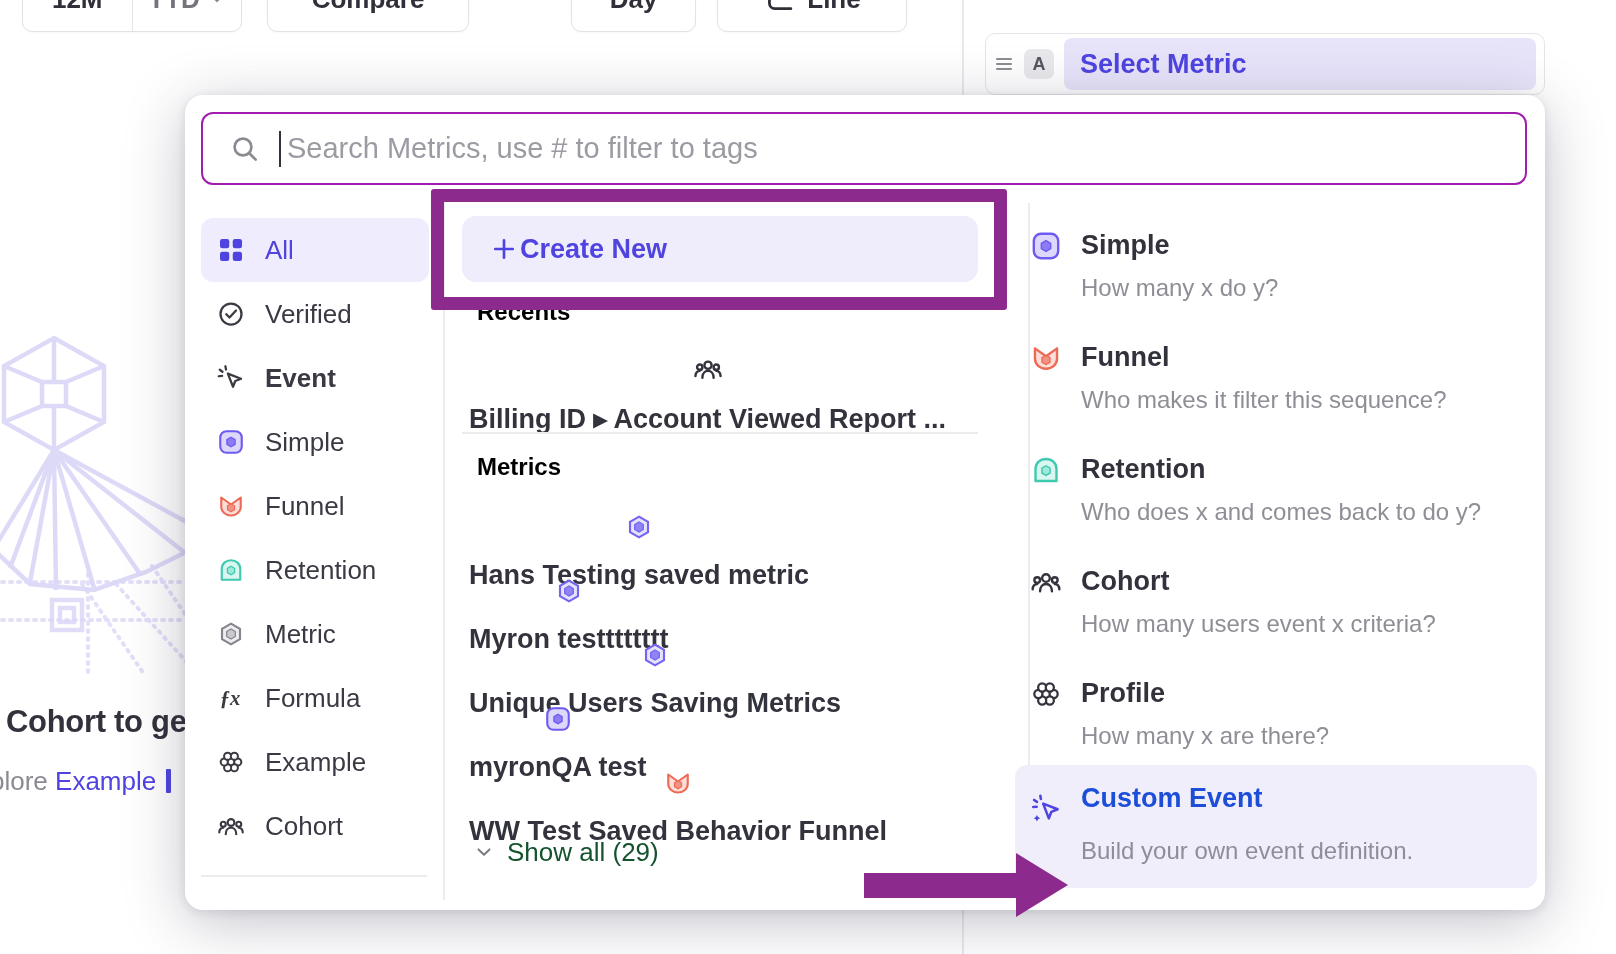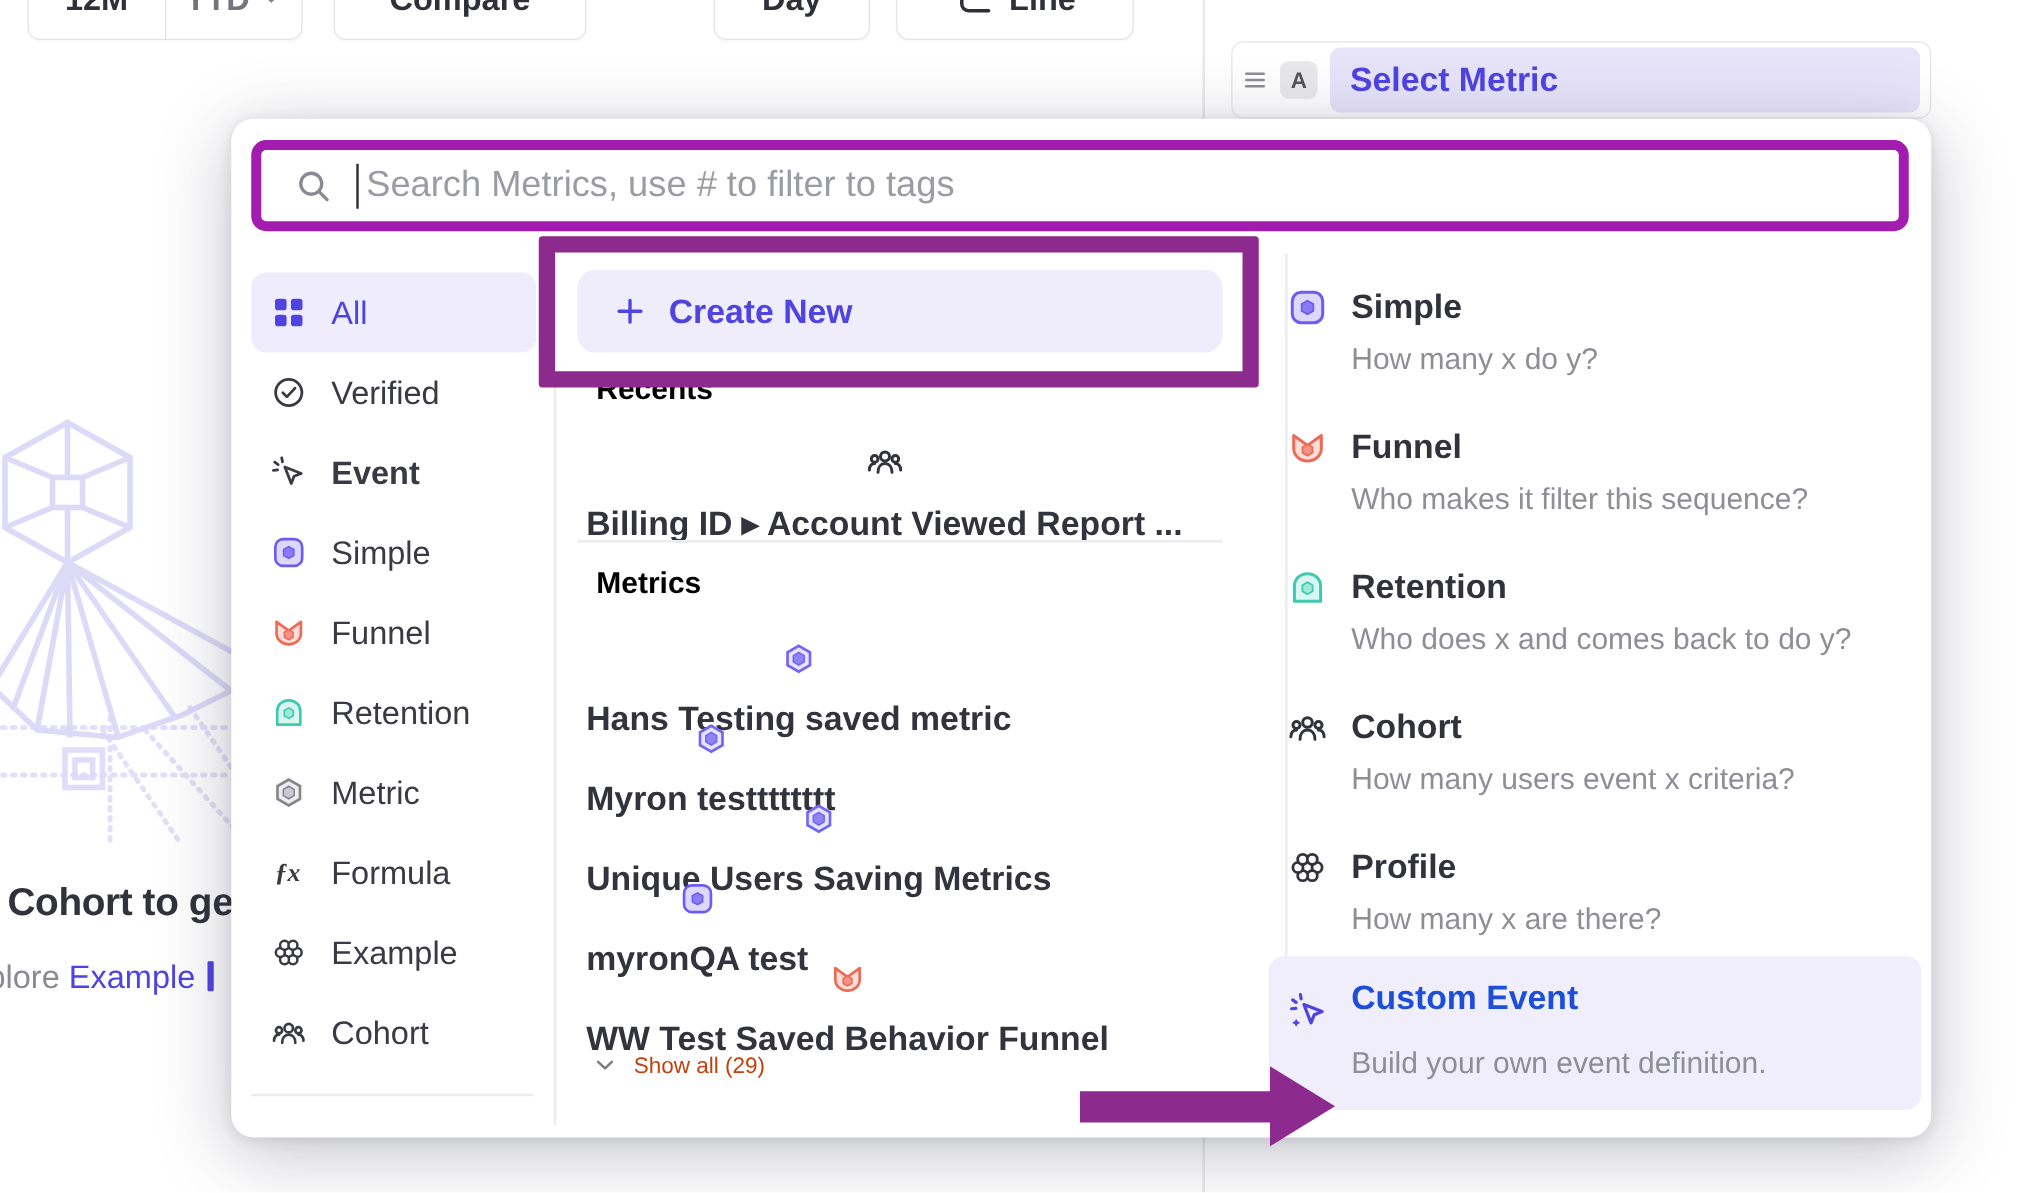--- a/index.html
+++ b/index.html
@@ -50,21 +50,21 @@
 
   
   .modal {
     position:absolute; left:185px; top:95px; width:1360px; height:815px;
     background:#fff; border-radius:18px; overflow:hidden;
     box-shadow:0 12px 60px rgba(40,40,70,.28), 0 2px 10px rgba(40,40,70,.12);
     z-index:10;
   }
   .search-box {
     position:absolute; left:16px; top:17px; width:1326px; height:73px;
-    border:8px solid #a21caf; border-radius:12px; background:#fff;
+    border:2px solid #a21caf; border-radius:12px; background:#fff;
     display:flex; align-items:center; padding-left:26px;
   }
   .search-placeholder { font-size:29px; color:#9b9ba3; }
   .caret-bar { width:2px; height:36px; background:#33333d; margin:0 6px 0 18px; }
 
   .col-divider { position:absolute; width:1.5px; background:#ececef; top:108px; height:697px; }
 
   
   .side-item {
     position:absolute; left:16px; width:228px; height:64px;
@@ -73,30 +73,30 @@
     cursor:pointer;
   }
   .side-item.selected { background:#efedfd; color:#4f44e0; }
   .side-divider { position:absolute; left:16px; width:226px; height:1.5px; background:#ececef; top:780px; }
   .icon { flex:0 0 auto; display:inline-flex; }
 
   
   .create-new {
     position:absolute; left:277px; top:121px; width:516px; height:66px;
     background:#efedfc; border-radius:14px; display:flex; align-items:center;
-    gap:17px; padding-left:28px; font-size:27px; font-weight:700; color:#4f44e0;
+    gap:2px; padding-left:28px; font-size:27px; font-weight:700; color:#4f44e0;
     cursor:pointer;
   }
   .section-label { position:absolute; left:292px; font-size:24px; color:#000000;font-weight:bold; }
   .mid-row {
     position:absolute; left:284px; height:40px; display:flex; align-items:center;
     gap:18px; font-size:27px; font-weight:600; color:#33333d; white-space:nowrap; cursor:pointer;flex-direction:column;
   }
   .mid-divider { position:absolute; left:277px; width:516px; height:1.5px; background:#ececef; }
-  .show-all { position:absolute; left:288px; top:741px; height:32px; display:flex; align-items:center; gap:12px; font-size:18px; font-weight:500; color:#c2410c; cursor:pointer; }
+  .show-all { position:absolute; left:288px; top:741px; height:32px; display:flex; align-items:center; gap:12px; font-size:26px; font-weight:500; color:#14532d; cursor:pointer; }
 
   
   .type-row { position:absolute; left:830px; width:522px; height:98px; cursor:pointer; }
   .type-row .t-icon { position:absolute; left:14px; top:1px; }
   .type-row .t-title { position:absolute; left:66px; top:0; font-size:27px; font-weight:700; color:#32323c; line-height:34px; }
   .type-row .t-desc { position:absolute; left:66px; top:46px; font-size:24px; color:#8e8e96; line-height:28px; }
   .type-row.highlight { background:#f1eefc; border-radius:12px; height:123px; }
   .type-row.highlight .t-icon { top:27px; }
   .type-row.highlight .t-title { top:16px; color:#1d4ed8; }
   .type-row.highlight .t-desc { top:72px; }

